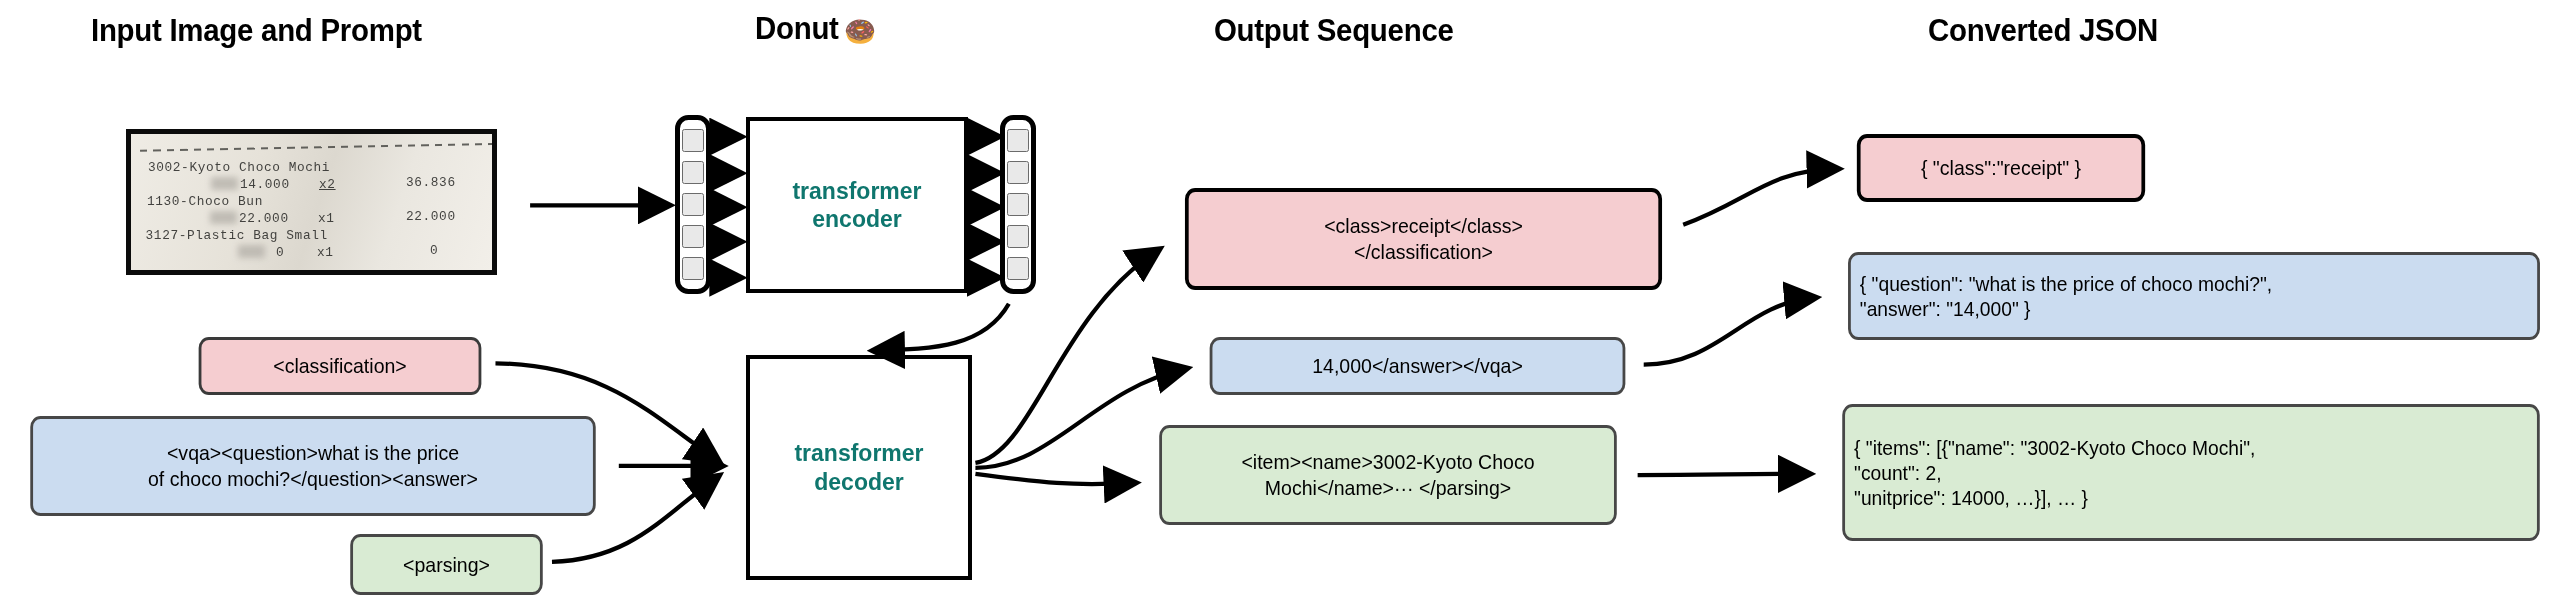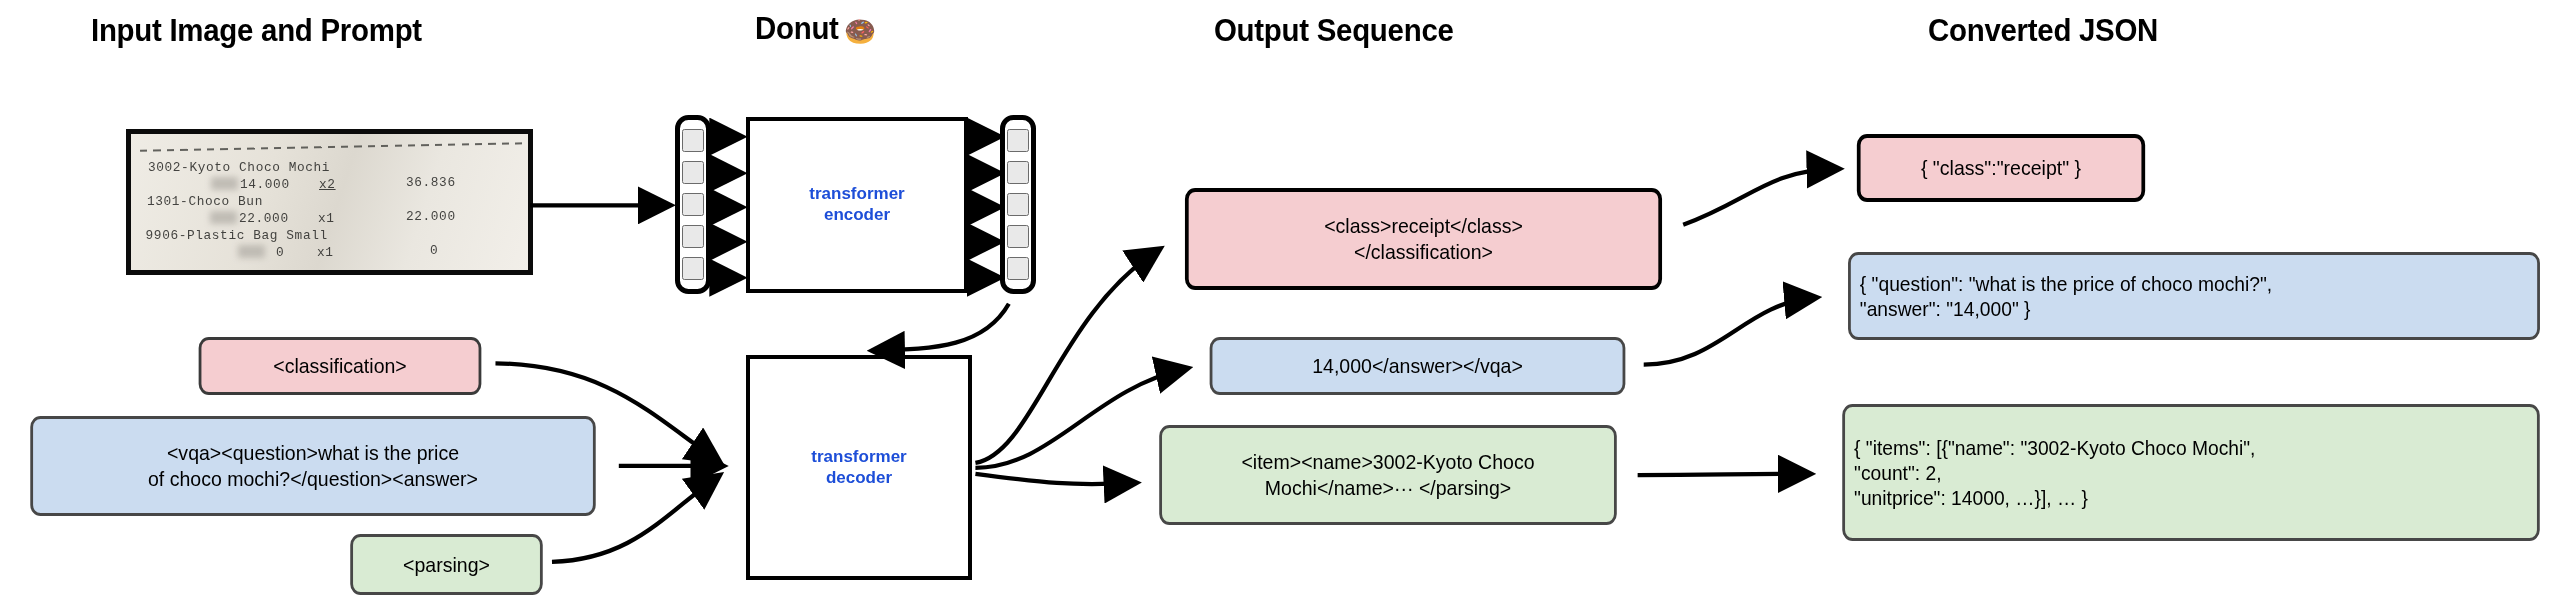--- a/index.html
+++ b/index.html
@@ -20,21 +20,21 @@
     transform-origin:left center;
   }
   #hdr-input{left:91px;top:12px;}
   #hdr-donut{left:755px;top:9.7px;}
   #hdr-output{left:1214px;top:12px;}
   #hdr-json{left:1928px;top:12px;}
   .donut-emoji{font-size:28px;vertical-align:-2.4px;margin-left:6px;}
 
   
   #receipt{
-    position:absolute;left:126px;top:129px;width:407px;height:146px;
+    position:absolute;left:126px;top:129px;width:371px;height:146px;
     border:5.5px solid #0b0b0b;
     background:#e9e5dd;
     box-sizing:border-box;
     overflow:hidden;
   }
   #receipt .paper{
     position:absolute;inset:0;
     background:
       linear-gradient(108deg,#efece5 0%,#e6e2d9 34%,#dcd8cf 52%,#eae7e0 72%,#f2efe9 100%);
   }
@@ -87,23 +87,23 @@
   .proc-box{
     position:absolute;
     box-sizing:border-box;
     border:4.9px solid #000;
     background:#fff;
     display:flex;
     align-items:center;
     justify-content:center;
     text-align:center;
     font-weight:bold;
-    font-size:17px;
+    font-size:23px;
     line-height:1.22;
-    color:#1d4ed8;
+    color:#0f766e;
     white-space:pre-line;
   }
 
   
   .strip{
     position:absolute;
     box-sizing:border-box;
     border:5.5px solid #000;
     border-radius:13.4px;
     background:#fff;
@@ -140,28 +140,28 @@
     <div class="paper"></div>
     <div class="dashline"></div>
 
     <div class="rtxt" style="left:17px;top:25.5px;">3002-Kyoto Choco Mochi</div>
 
     <div class="blur" style="left:80px;top:43px;width:27px;height:13.4px;"></div>
     <div class="rtxt" style="left:109px;top:43px;text-align:right;">14.000</div>
     <div class="rtxt" style="left:188px;top:43px;text-decoration:underline;">x2</div>
     <div class="rtxt" style="left:275px;top:41px;">36.836</div>
 
-    <div class="rtxt" style="left:16px;top:60px;">1301-Choco Bun</div>
+    <div class="rtxt" style="left:16px;top:60px;">1130-Choco Bun</div>
 
     <div class="blur" style="left:79px;top:77px;width:27px;height:13.4px;"></div>
     <div class="rtxt" style="left:108px;top:77px;">22.000</div>
     <div class="rtxt" style="left:187px;top:77px;">x1</div>
     <div class="rtxt" style="left:275px;top:75px;">22.000</div>
 
-    <div class="rtxt" style="left:14.6px;top:94px;">9906-Plastic Bag Small</div>
+    <div class="rtxt" style="left:14.6px;top:94px;">3127-Plastic Bag Small</div>
 
     <div class="blur" style="left:107px;top:111px;width:27px;height:13.4px;"></div>
     <div class="rtxt" style="left:145px;top:111px;">0</div>
     <div class="rtxt" style="left:186px;top:111px;">x1</div>
     <div class="rtxt" style="left:299px;top:109px;">0</div>
   </div>
 
   <div class="card pink" style="left:188px;top:337px;width:304px;height:58px;">&lt;classification&gt;</div>
 
   <div class="card blue" style="left:8.5px;top:416px;width:608px;height:100px;">&lt;vqa&gt;&lt;question&gt;what is the price

